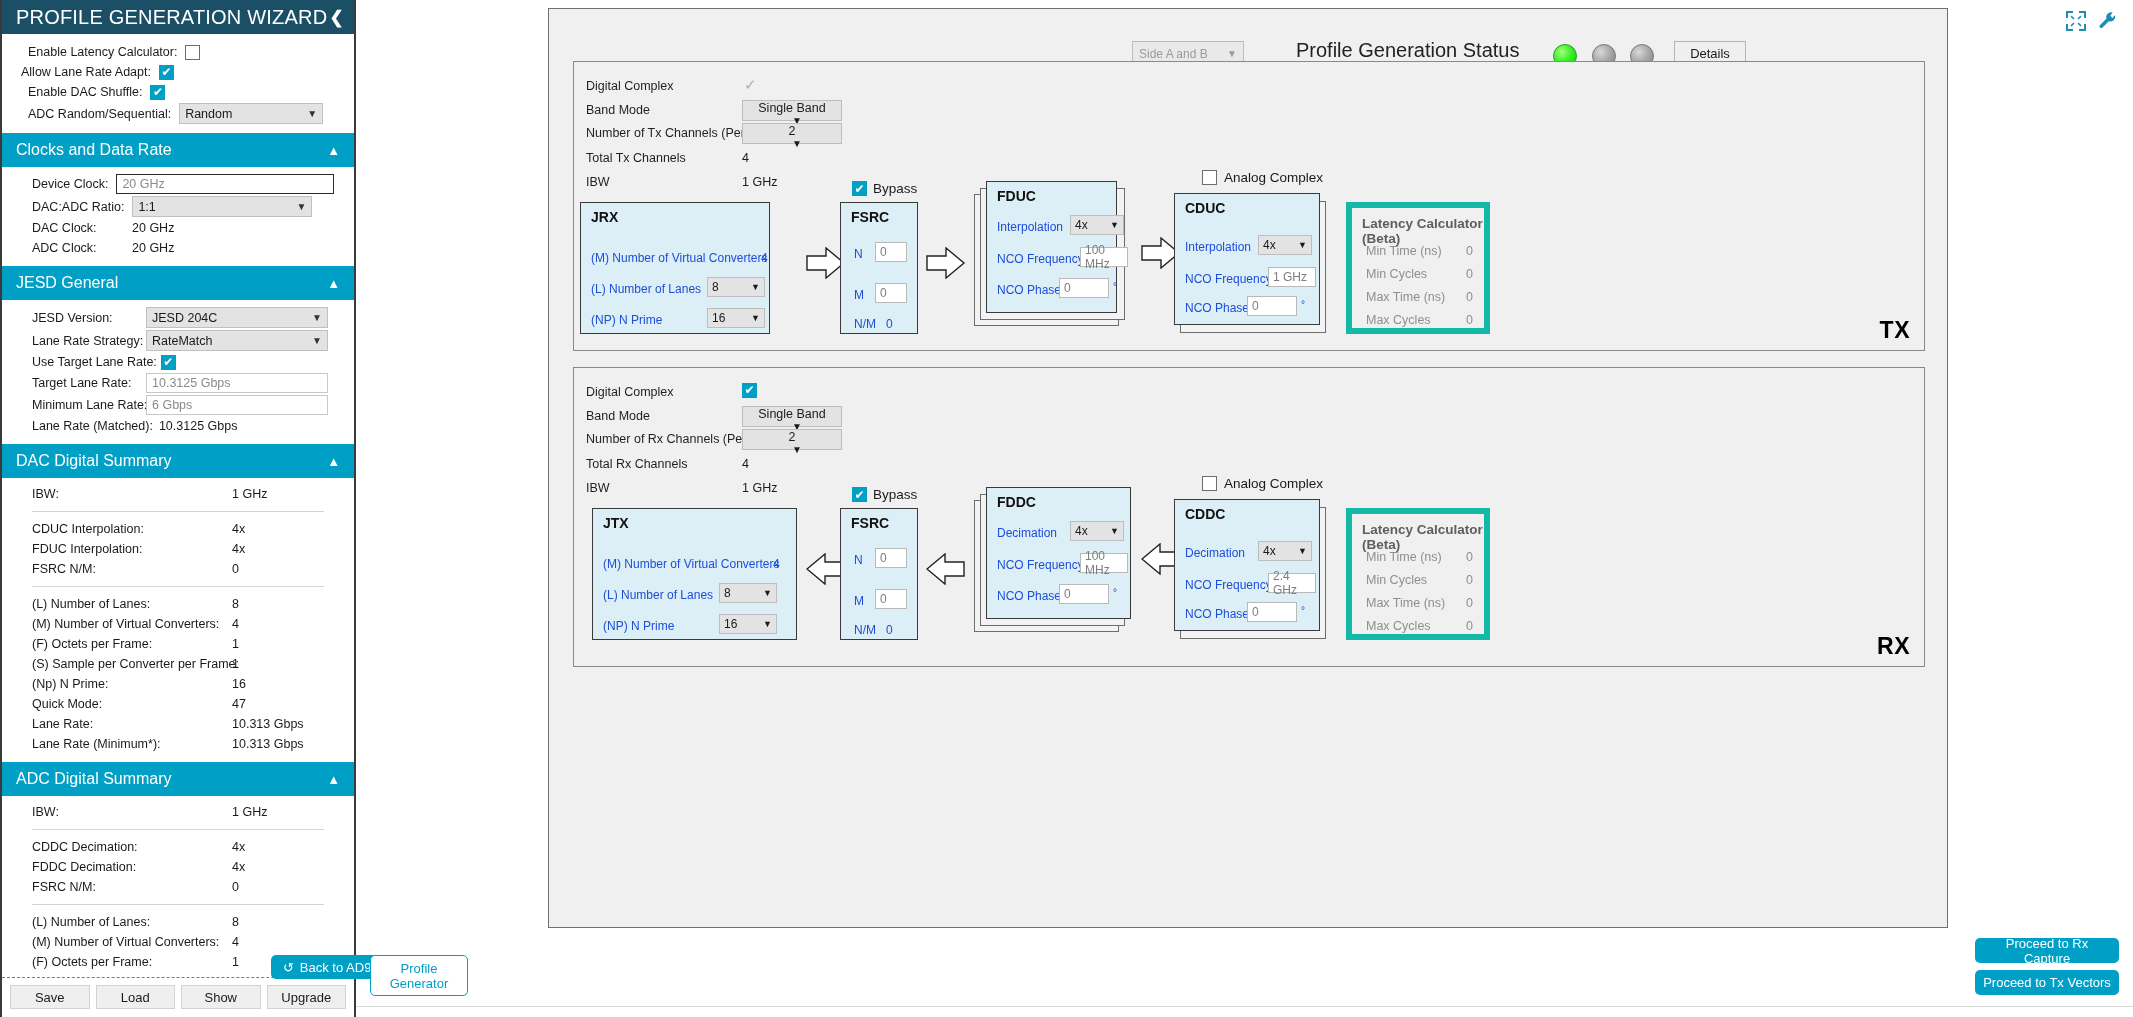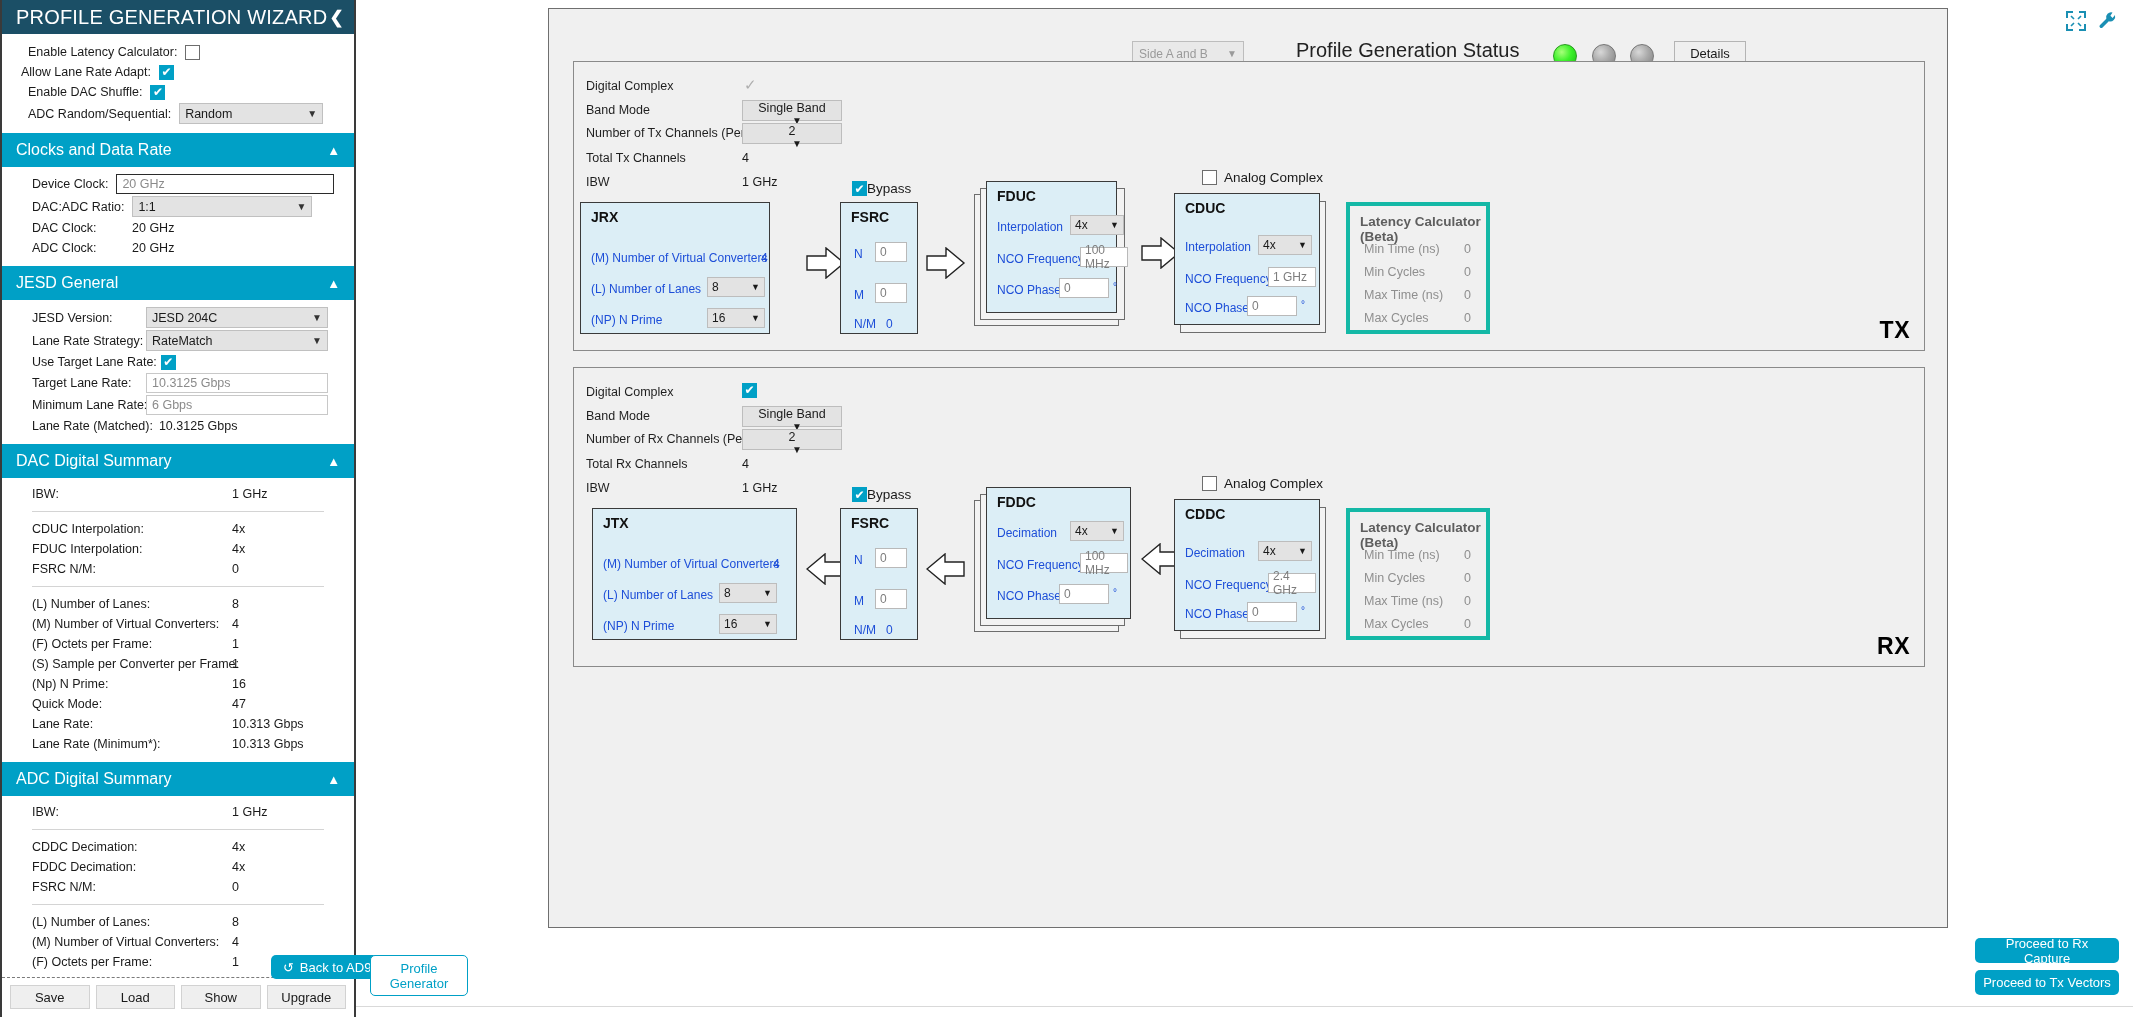--- a/index.html
+++ b/index.html
@@ -142,27 +142,27 @@
     position:absolute; height:20px; background:#e3e3e3; border:1px solid #bdbdbd;
     font-size:12px; display:flex; align-items:center; justify-content:space-between;
     padding:0 4px;
   }
   .blk-sel .ca { font-size:9px; margin-left:6px; }
   .blk-inp {
     position:absolute; height:20px; background:#ffffff; border:1px solid #b9b9b9;
     font-size:12px; display:flex; align-items:center; padding:0 4px; color:#7d7d7d;
   }
   .bypass {
-    position:absolute; display:flex; align-items:center; gap:0; font-size:13.5px;
+    position:absolute; display:flex; align-items:center; gap:6px; font-size:13.5px;
   }
   .analog-cx {
     position:absolute; display:flex; align-items:center; gap:7px; font-size:13.5px;
   }
   .latency {
-    position:absolute; background:#f0f0f0; border:4px solid #14b8a6;
+    position:absolute; background:#f0f0f0; border:6px solid #14b8a6;
   }
   .latency .lt { position:absolute; left:10px; top:8px; font-weight:bold; font-size:13.5px; color:#5e5e5e; }
   .latency .lrow-l { position:absolute; left:14px; font-size:12.5px; color:#8f8f8f; }
   .latency .lrow-v { position:absolute; left:114px; font-size:12.5px; color:#8f8f8f; }
   
   .arrow { position:absolute; }
   
   .pill {
     position:absolute; background:#00a0c6; color:#fff; border:none; border-radius:5px;
     font-family:inherit; font-size:13px; display:flex; align-items:center; justify-content:center;

